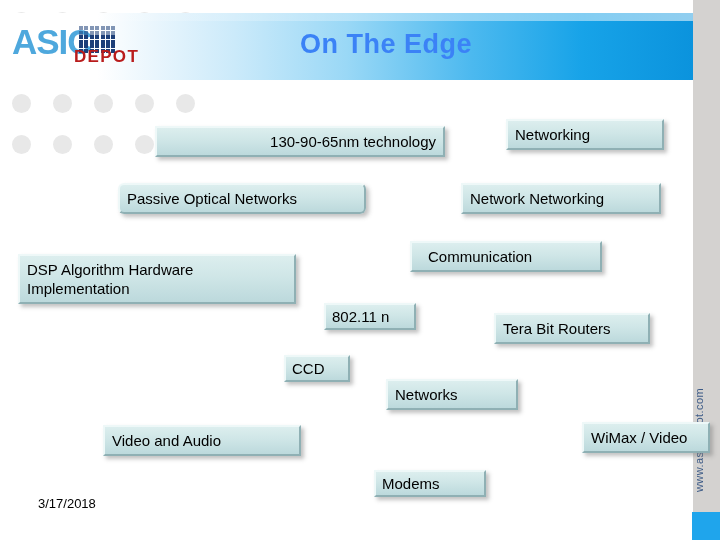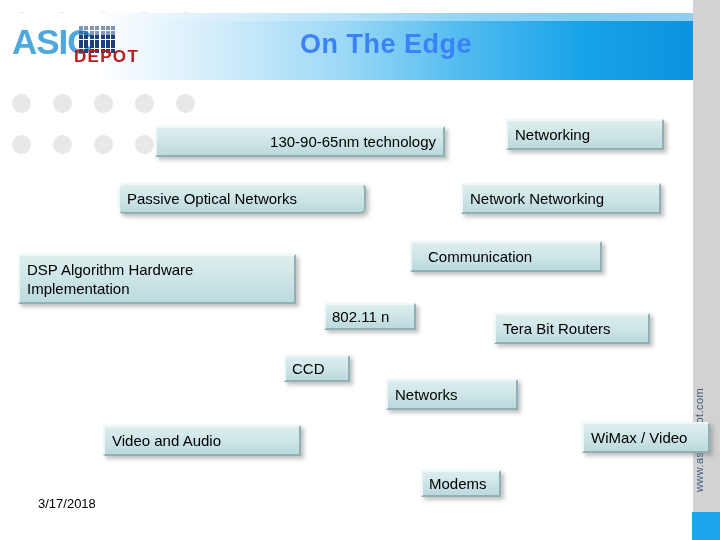--- a/index.html
+++ b/index.html
@@ -265,17 +265,17 @@
   <div class="node" style="left:461px; top:183px; width:200px;">Network Networking</div>
   <div class="node" style="left:410px; top:241px; width:192px;padding-left:16px;">Communication</div>
   <div class="node" style="left:18px;  top:254px; width:278px;">DSP Algorithm Hardware
 Implementation</div>
   <div class="node tight" style="left:324px; top:303px; width:92px;">802.11 n</div>
   <div class="node" style="left:494px; top:313px; width:156px;">Tera Bit Routers</div>
   <div class="node tight" style="left:284px; top:355px; width:66px;">CCD</div>
   <div class="node" style="left:386px; top:379px; width:132px;">Networks</div>
   <div class="node" style="left:63px;  top:425px; width:198px;margin-left:40px;">Video and Audio</div>
   <div class="node" style="left:582px; top:422px; width:128px;">WiMax / Video</div>
-  <div class="node tight" style="left:374px; top:470px; width:80px;margin-left:47px;">Modems</div>
+  <div class="node tight" style="left:374px; top:470px; width:112px;">Modems</div>
 
   <div id="date-stamp">3/17/2018</div>
 
 </div>
 
 </body></html>

